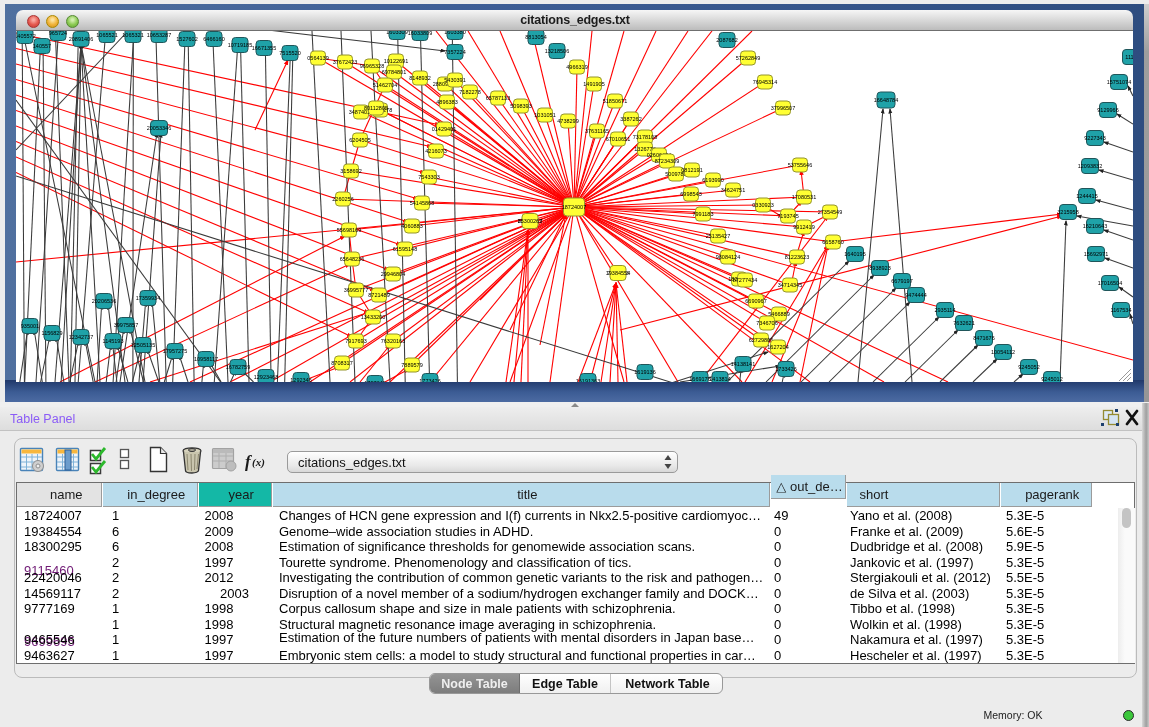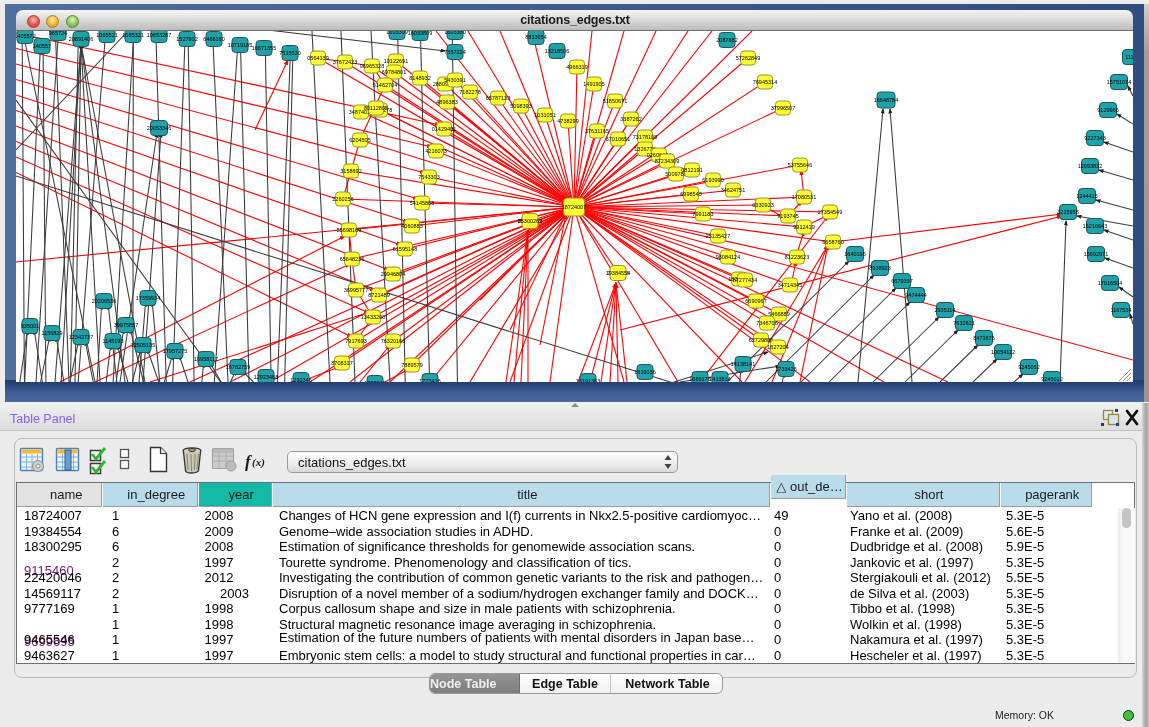--- a/index.html
+++ b/index.html
@@ -656,21 +656,21 @@
 <svg class="abs" style="left:660px;top:452px" width="16" height="20" viewBox="0 0 16 20">
 <path d="M8,3 L11.5,8 L4.5,8 z" fill="#444"></path>
     <path d="M8,17 L11.5,12 L4.5,12 z" fill="#444"></path>
 </svg>
 <div style="position:absolute;left:15.5px;top:482px;width:1119.5px;height:181.5px;background:#fff;border:1px solid #6e6e6e;box-sizing:border-box"></div>
 <div style="position:absolute;left:16.5px;top:482.5px;width:85.5px;height:24px;background:#e3e3e3;border-right:1px solid #9b9b9b;border-bottom:1px solid #9b9b9b;box-sizing:border-box;font:13px 'Liberation Sans',sans-serif;color:#1a1a1a;text-align:center;line-height:24px;overflow:hidden;white-space:nowrap"><span style="padding-left:15px">name</span></div>
 <div style="position:absolute;left:103.0px;top:482.5px;width:94.5px;height:24px;background:#b9dcec;border-right:1px solid #9b9b9b;border-bottom:1px solid #9b9b9b;box-sizing:border-box;font:13px 'Liberation Sans',sans-serif;color:#1a1a1a;text-align:center;line-height:24px;overflow:hidden;white-space:nowrap"><span style="padding-left:13px">in_degree</span></div>
 <div style="position:absolute;left:198.5px;top:482.5px;width:73.5px;height:24px;background:#14b8a6;border-right:1px solid #9b9b9b;border-bottom:1px solid #9b9b9b;box-sizing:border-box;font:13px 'Liberation Sans',sans-serif;color:#1a1a1a;text-align:center;line-height:24px;overflow:hidden;white-space:nowrap"><span style="padding-left:13px">year</span></div>
 <div style="position:absolute;left:273.0px;top:482.5px;width:496.5px;height:24px;background:#b9dcec;border-right:1px solid #9b9b9b;border-bottom:1px solid #9b9b9b;box-sizing:border-box;font:13px 'Liberation Sans',sans-serif;color:#1a1a1a;text-align:center;line-height:24px;overflow:hidden;white-space:nowrap"><span style="padding-left:13px">title</span></div>
 <div style="position:absolute;left:770.5px;top:475px;width:75px;height:24px;background:#b9dcec;border-right:1px solid #9b9b9b;border-bottom:1px solid #9b9b9b;box-sizing:border-box;font:13px 'Liberation Sans',sans-serif;color:#1a1a1a;text-align:center;line-height:24px;overflow:hidden;white-space:nowrap"><span style="padding-left:4px">△ out_de…</span></div>
-<div style="position:absolute;left:846.5px;top:482.5px;width:153px;height:24px;background:#b9dcec;border-right:1px solid #9b9b9b;border-bottom:1px solid #9b9b9b;box-sizing:border-box;font:13px 'Liberation Sans',sans-serif;color:#1a1a1a;text-align:center;line-height:24px;overflow:hidden;white-space:nowrap"><span style="padding-left:13px">short</span></div>
+<div style="position:absolute;left:846.5px;top:482.5px;width:153px;height:24px;background:#b9dcec;border-right:1px solid #9b9b9b;border-bottom:1px solid #9b9b9b;box-sizing:border-box;font:13px 'Liberation Sans',sans-serif;color:#1a1a1a;text-align:left;line-height:24px;overflow:hidden;white-space:nowrap"><span style="padding-left:13px">short</span></div>
 <div style="position:absolute;left:1000.5px;top:482.5px;width:91.5px;height:24px;background:#b9dcec;border-right:1px solid #9b9b9b;border-bottom:1px solid #9b9b9b;box-sizing:border-box;font:13px 'Liberation Sans',sans-serif;color:#1a1a1a;text-align:center;line-height:24px;overflow:hidden;white-space:nowrap"><span style="padding-left:13px">pagerank</span></div>
 <div style="position:absolute;left:24px;top:508.0px;width:520px;font:13px 'Liberation Sans',sans-serif;color:#000;white-space:nowrap;overflow:hidden">18724007</div>
 <div style="position:absolute;left:112px;top:508.0px;width:520px;font:13px 'Liberation Sans',sans-serif;color:#000;white-space:nowrap;overflow:hidden">1</div>
 <div style="position:absolute;left:204.5px;top:508.0px;width:520px;font:13px 'Liberation Sans',sans-serif;color:#000;white-space:nowrap;overflow:hidden">2008</div>
 <div style="position:absolute;left:279px;top:508.0px;width:520px;font:13px 'Liberation Sans',sans-serif;color:#000;white-space:nowrap;overflow:hidden">Changes of HCN gene expression and I(f) currents in Nkx2.5-positive cardiomyoc…</div>
 <div style="position:absolute;left:774px;top:508.0px;width:520px;font:13px 'Liberation Sans',sans-serif;color:#000;white-space:nowrap;overflow:hidden">49</div>
 <div style="position:absolute;left:850px;top:508.0px;width:520px;font:13px 'Liberation Sans',sans-serif;color:#000;white-space:nowrap;overflow:hidden">Yano et al. (2008)</div>
 <div style="position:absolute;left:1006px;top:508.0px;width:520px;font:13px 'Liberation Sans',sans-serif;color:#000;white-space:nowrap;overflow:hidden">5.3E-5</div>
 <div style="position:absolute;left:24px;top:523.5px;width:520px;font:13px 'Liberation Sans',sans-serif;color:#000;white-space:nowrap;overflow:hidden">19384554</div>
 <div style="position:absolute;left:112px;top:523.5px;width:520px;font:13px 'Liberation Sans',sans-serif;color:#000;white-space:nowrap;overflow:hidden">6</div>
@@ -732,20 +732,20 @@
 <div style="position:absolute;left:112px;top:648.0px;width:520px;font:13px 'Liberation Sans',sans-serif;color:#000;white-space:nowrap;overflow:hidden">1</div>
 <div style="position:absolute;left:204.5px;top:648.0px;width:520px;font:13px 'Liberation Sans',sans-serif;color:#000;white-space:nowrap;overflow:hidden">1997</div>
 <div style="position:absolute;left:279px;top:648.0px;width:520px;font:13px 'Liberation Sans',sans-serif;color:#000;white-space:nowrap;overflow:hidden">Embryonic stem cells: a model to study structural and functional properties in car…</div>
 <div style="position:absolute;left:774px;top:648.0px;width:520px;font:13px 'Liberation Sans',sans-serif;color:#000;white-space:nowrap;overflow:hidden">0</div>
 <div style="position:absolute;left:850px;top:648.0px;width:520px;font:13px 'Liberation Sans',sans-serif;color:#000;white-space:nowrap;overflow:hidden">Hescheler et al. (1997)</div>
 <div style="position:absolute;left:1006px;top:648.0px;width:520px;font:13px 'Liberation Sans',sans-serif;color:#000;white-space:nowrap;overflow:hidden">5.3E-5</div>
 <div style="position:absolute;left:1118px;top:508px;width:17px;height:155px;background:linear-gradient(90deg,#ededed,#fafafa 40%,#fafafa)"></div>
 <div style="position:absolute;left:1122px;top:508px;width:9px;height:20px;background:#c4c4c4;border-radius:5px"></div>
 
 <div class="abs" style="left:429px;top:673px;width:294px;height:21px;border:1px solid #989898;border-radius:6px;background:linear-gradient(180deg,#ffffff,#f0f0f0);box-sizing:border-box;overflow:hidden">
- <div style="position:absolute;left:0;top:0;width:90px;height:21px;background:linear-gradient(180deg,#949494,#7a7a7a);border-right:1px solid #6e6e6e;box-sizing:border-box;text-align:left;font:bold 12.5px 'Liberation Sans',sans-serif;color:#efefef;line-height:20px">Node Table</div>
+ <div style="position:absolute;left:0;top:0;width:90px;height:21px;background:linear-gradient(180deg,#949494,#7a7a7a);border-right:1px solid #6e6e6e;box-sizing:border-box;text-align:center;font:bold 12.5px 'Liberation Sans',sans-serif;color:#efefef;line-height:20px">Node Table</div>
  <div style="position:absolute;left:90px;top:0;width:91px;height:21px;border-right:1px solid #c4c4c4;box-sizing:border-box;text-align:center;font:bold 12.5px 'Liberation Sans',sans-serif;color:#111;line-height:20px">Edge Table</div>
  <div style="position:absolute;left:181px;top:0;width:113px;height:21px;text-align:center;font:bold 12.5px 'Liberation Sans',sans-serif;color:#111;line-height:20px">Network Table</div>
 </div>
 
-<div class="abs" style="left:995px;top:709px;width:100px;text-align:left;font:10.5px 'Liberation Sans',sans-serif;color:#222">Memory: OK</div>
+<div class="abs" style="left:963px;top:709px;width:100px;text-align:center;font:10.5px 'Liberation Sans',sans-serif;color:#222">Memory: OK</div>
 <div class="abs" style="left:1123px;top:710px;width:11px;height:11px;border-radius:50%;background:#3bc73b;border:1px solid #2a2a2a;box-sizing:border-box"></div>
 
 <div class="abs" style="left:1142px;top:403px;width:7px;height:324px;background:linear-gradient(90deg,#d7d7d7,#9f9f9f 60%,#c8c8c8)"></div>
 </body></html>

